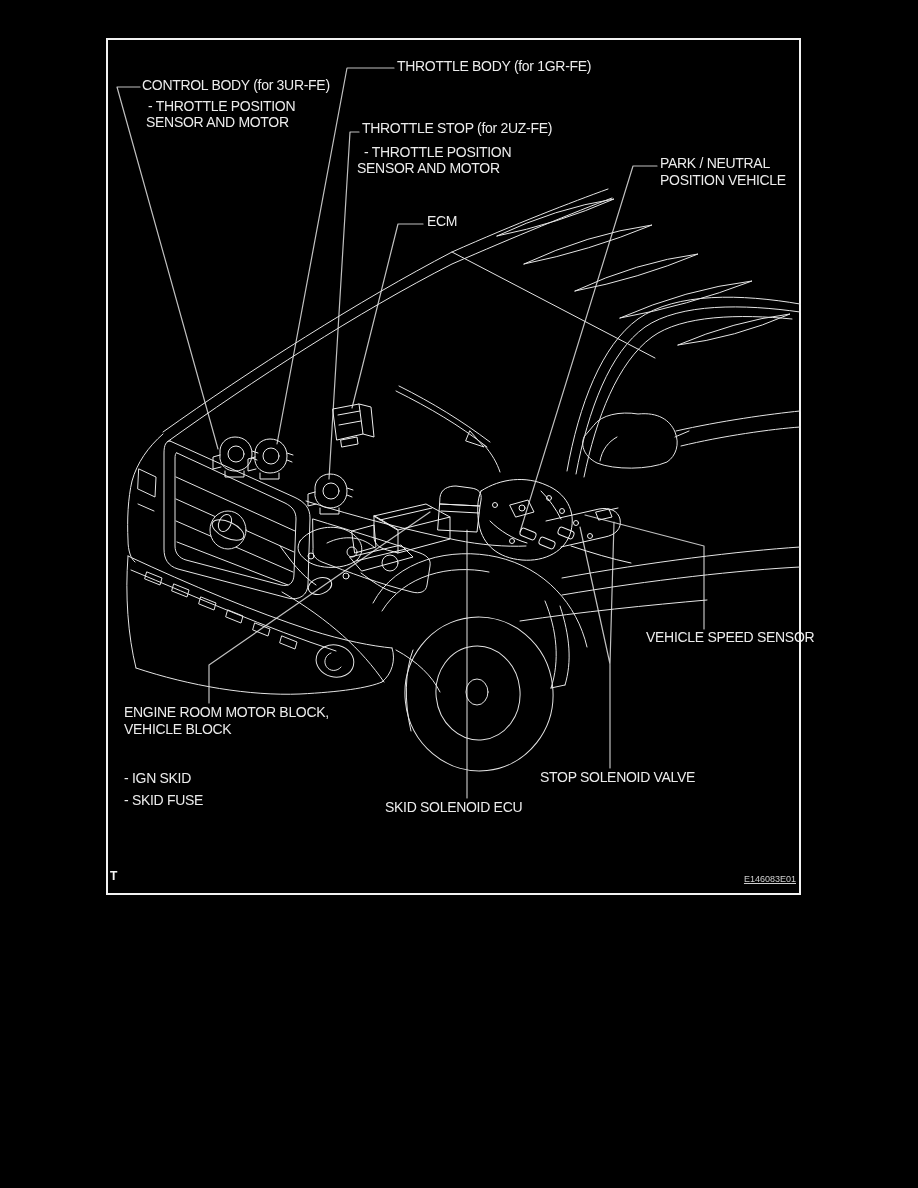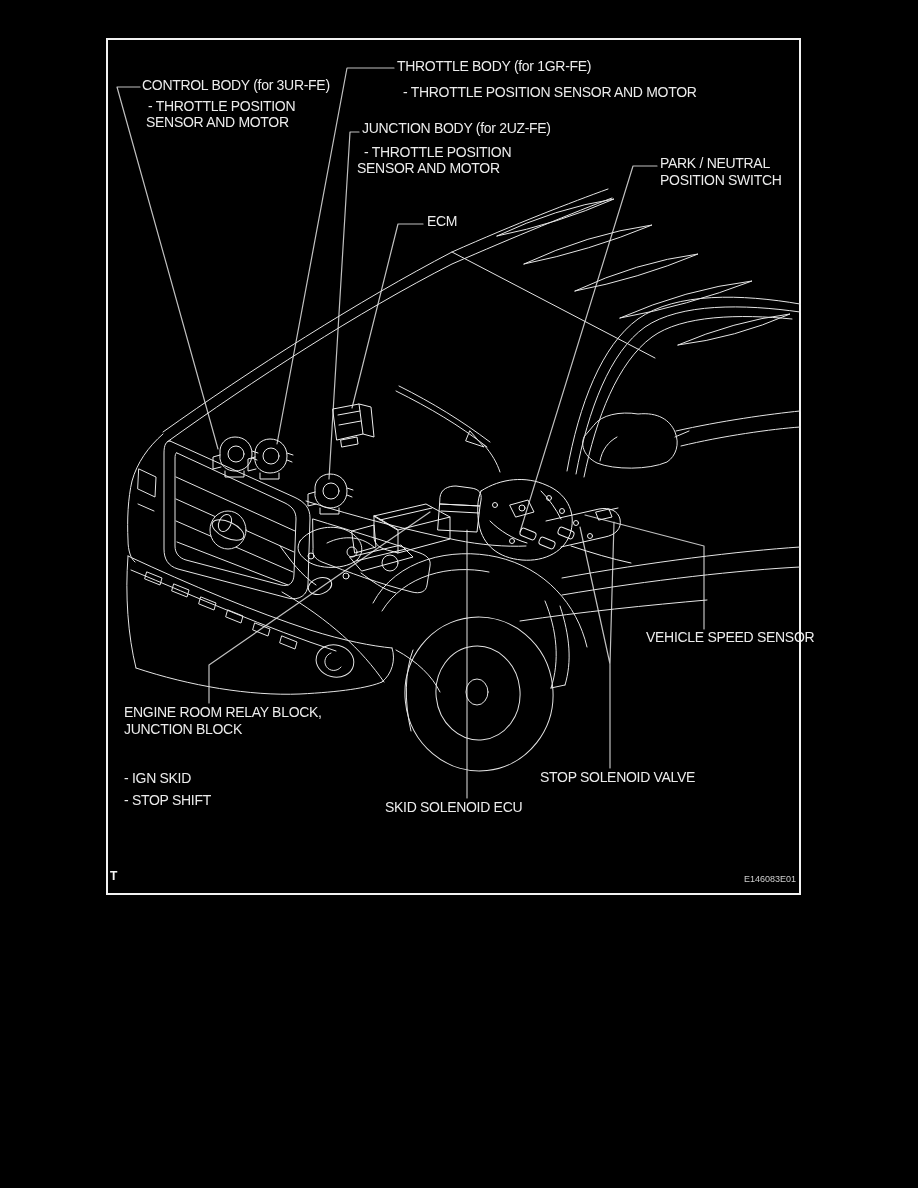--- a/index.html
+++ b/index.html
@@ -6,21 +6,21 @@
   .page{position:relative;width:918px;height:1188px;background:#000;overflow:hidden;
         font-family:"Liberation Sans",sans-serif;}
   .frame{position:absolute;left:106px;top:38px;width:695px;height:857px;
          border:2px solid #f2f2f2;box-sizing:border-box;}
   .art{position:absolute;left:0;top:0;}
   .lbl{position:absolute;color:#ececec;font-size:14px;line-height:15px;
        letter-spacing:-0.3px;white-space:nowrap;}
   .corner-mark{position:absolute;left:110px;top:869px;color:#f5f5f5;
        font-size:12px;font-weight:bold;letter-spacing:0;}
   .fig-code{position:absolute;right:122px;top:874px;color:#cfcfcf;
-       font-size:9px;letter-spacing:0;}
+       font-size:9px;letter-spacing:0;text-decoration:underline;}
 </style>
 </head>
 <body>
 
 <div class="page">
 
   <div class="frame"></div>
 
   <svg class="art" width="918" height="1188" viewBox="0 0 918 1188" fill="none" stroke="#e4e4e4" stroke-width="1" stroke-linecap="round" stroke-linejoin="round">
 
@@ -197,37 +197,36 @@
         <path d="M571,546 C592,553 612,559 631,563"></path>
       </g>
     </g>
   </svg>
 
   <div class="lbl" style="left:142px;top:78px">CONTROL BODY (for 3UR-FE)</div>
   <div class="lbl" style="left:148px;top:99px">- THROTTLE POSITION</div>
   <div class="lbl" style="left:146px;top:115px">SENSOR AND MOTOR</div>
 
   <div class="lbl" style="left:397px;top:59px">THROTTLE BODY (for 1GR-FE)</div>
-  <div class="lbl" style="left:403px;top:85px">- THROTTLE POSITION SENSOR AND MOTOR</div>
-
-  <div class="lbl" style="left:362px;top:121px">JUNCTION BODY (for 2UZ-FE)</div>
+
+  <div class="lbl" style="left:362px;top:121px">THROTTLE STOP (for 2UZ-FE)</div>
   <div class="lbl" style="left:364px;top:145px">- THROTTLE POSITION</div>
   <div class="lbl" style="left:357px;top:161px">SENSOR AND MOTOR</div>
 
   <div class="lbl" style="left:427px;top:214px">ECM</div>
 
   <div class="lbl" style="left:660px;top:156px">PARK / NEUTRAL</div>
-  <div class="lbl" style="left:660px;top:173px">POSITION SWITCH</div>
+  <div class="lbl" style="left:660px;top:173px">POSITION VEHICLE</div>
 
   <div class="lbl" style="left:646px;top:630px">VEHICLE SPEED SENSOR</div>
 
-  <div class="lbl" style="left:124px;top:705px">ENGINE ROOM RELAY BLOCK,</div>
-  <div class="lbl" style="left:124px;top:722px">JUNCTION BLOCK</div>
+  <div class="lbl" style="left:124px;top:705px">ENGINE ROOM MOTOR BLOCK,</div>
+  <div class="lbl" style="left:124px;top:722px">VEHICLE BLOCK</div>
   <div class="lbl" style="left:124px;top:771px">- IGN SKID</div>
-  <div class="lbl" style="left:124px;top:793px">- STOP SHIFT</div>
+  <div class="lbl" style="left:124px;top:793px">- SKID FUSE</div>
 
   <div class="lbl" style="left:385px;top:800px">SKID SOLENOID ECU</div>
   <div class="lbl" style="left:540px;top:770px">STOP SOLENOID VALVE</div>
 
   <div class="corner-mark">T</div>
   <div class="fig-code">E146083E01</div>
 
 </div>
 
 </body></html>

